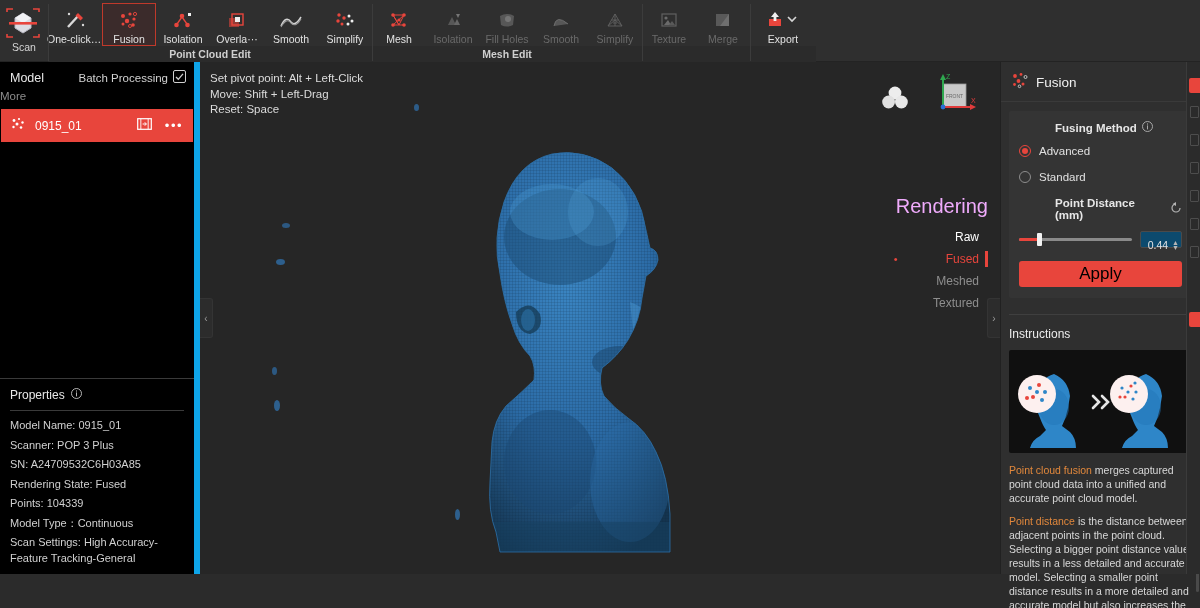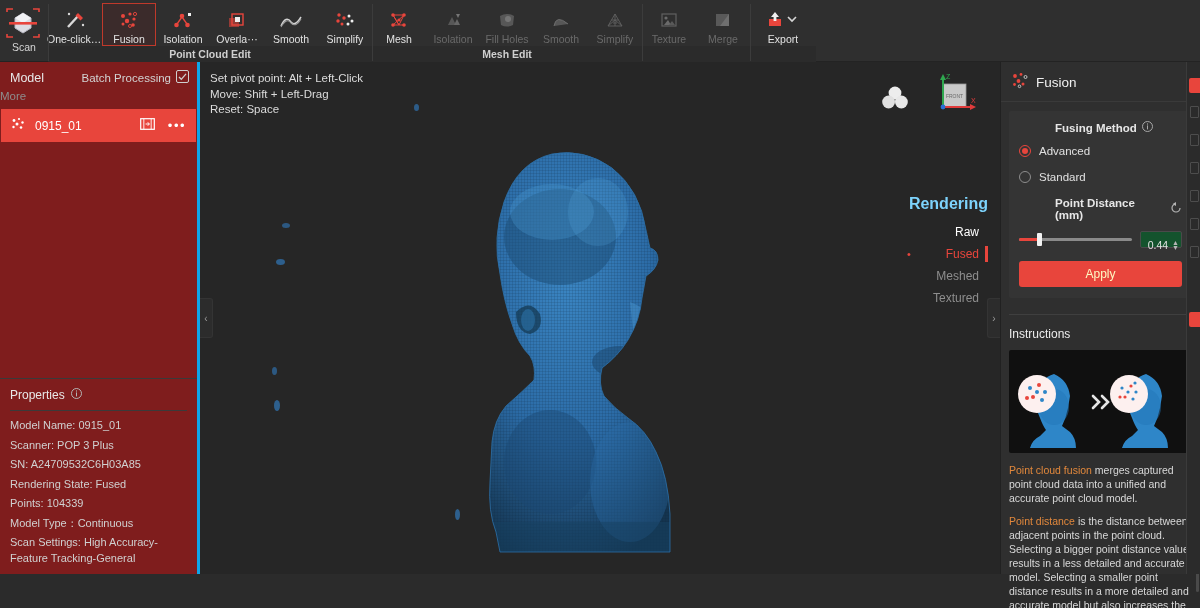--- a/index.html
+++ b/index.html
@@ -35,22 +35,22 @@
 
   
   .scan-btn { width:48px; display:flex; flex-direction:column; align-items:center; padding-top:4px;
               height:58px; justify-content:flex-start; }
   .scan-btn .lbl { font-size:10.5px; margin-top:2px; }
 
   
   .body { flex:1; display:flex; min-height:0; position:relative; }
 
   
-  .left { width:200px; min-width:200px; background:#7f1d1d; display:flex; flex-direction:column;
-          border-right:3px solid #0ea5e9; position:relative; }
+  .left { width:200px; min-width:200px; background:#000000; display:flex; flex-direction:column;
+          border-right:6px solid #0ea5e9; position:relative; }
   .left-head { display:flex; align-items:center; justify-content:space-between; padding:8px 8px 2px 10px; }
   .left-head .t { font-size:12.5px; color:#e8e8e8; }
   .bp { display:flex; align-items:center; gap:5px; font-size:11.5px; color:#d2d2d2; }
   .more { text-align:left; padding:3px 10px 7px 0; font-size:11.5px; color:#8d8d8d; }
   .model-row { height:33px; background:#e8453c; display:flex; align-items:center; padding:0 10px;
                gap:9px; margin:0 1px;justify-content:flex-end; }
   .model-row .nm { flex:1; color:#fff; font-size:12px; }
   .model-row .r-ico { display:flex; align-items:center; gap:13px; }
 
   .left-spacer { flex:1; }
@@ -58,21 +58,21 @@
   .props { border-top:1px solid #3a3a3a; padding:9px 10px 4px 10px; }
   .props-hd { display:flex; align-items:center; gap:6px; font-size:12px; color:#e8e8e8;
               padding-bottom:8px; border-bottom:1px solid #3a3a3a; margin-bottom:7px; }
   .prop { font-size:11px; color:#d0d0d0; line-height:15.5px; margin-bottom:4px; }
 
   
   .view { flex:1; position:relative; background:#262626; overflow:hidden; }
   .hint { position:absolute; left:10px; top:9px; font-size:11.5px; color:#dcdcdc; line-height:15.5px; }
   .gizmo-wrap { position:absolute; right:22px; top:10px; display:flex; align-items:center; gap:14px; }
   .render-menu { position:absolute; right:12px; top:133px; text-align:right; }
-  .render-menu .rm-title { font-size:16px; font-weight:bold; color:#7dd3fc; margin-bottom:8px; }
+  .render-menu .rm-title { font-size:20px; font-weight:normal; color:#f0abfc; margin-bottom:8px; }
   .rm-item { font-size:12px; color:#8e8e8e; height:22px; line-height:22px; padding-right:9px;
              position:relative; }
   .rm-item.act { color:#ffffff; }
   .rm-item.cur { color:#e8453c; }
   .rm-item.cur::after { content:""; position:absolute; right:0; top:3px; width:3px; height:16px;
                         background:#e8453c; }
   .rm-item.cur::before { content:"•"; position:absolute; left:-2px; top:0; color:#e8453c; font-size:11px; }
 
   .collapse { position:absolute; top:50%; transform:translateY(-50%); width:13px; height:40px;
               background:#2c2c2c; display:flex; align-items:center; justify-content:center;
@@ -96,26 +96,26 @@
                color:#e0e0e0; }
   .radio { width:12px; height:12px; border-radius:50%; border:1px solid #8d8d8d;
            display:flex; align-items:center; justify-content:center; }
   .radio.on { border-color:#e8453c; }
   .radio.on i { width:6px; height:6px; border-radius:50%; background:#e8453c; display:block; }
   .slider-row { display:flex; align-items:center; gap:8px; margin-top:10px; }
   .slider { flex:1; position:relative; height:14px; display:flex; align-items:center; }
   .track { width:100%; height:3px; background:#8a8a8a; border-radius:2px; position:relative; }
   .track .fill { position:absolute; left:0; top:0; height:3px; background:#e8453c; border-radius:2px; }
   .thumb { position:absolute; width:5px; height:13px; background:#f2f2f2; border-radius:1px; }
-  .spin { display:flex; align-items:center; background:#14532d; border:1px solid #4a4a4a;
+  .spin { display:flex; align-items:center; background:#0c4a6e; border:1px solid #4a4a4a;
           height:17px; border-radius:2px; padding:10px 2px 0 5px; gap:4px; }
   .spin .val { font-size:10.5px; color:#e4e4e4; min-width:22px; text-align:right; }
   .spin .arrows { display:flex; flex-direction:column; line-height:5px; color:#b6b6b6; font-size:7px; }
-  .apply { margin:13px 0 0 0; height:26px; background:#e8453c; border-radius:3px; color:#fef9c3;
-           display:flex; align-items:center; justify-content:center; font-size:12px; }
+  .apply { margin:13px 0 0 0; height:26px; background:#e8453c; border-radius:3px; color:#000000;
+           display:flex; align-items:center; justify-content:center; font-size:17px; }
 
   .instr { margin:16px 8px 0 8px; border-top:1px solid #3f3f3f; padding-top:12px; }
   .instr-t { font-size:12px; color:#ececec; margin-bottom:9px; }
   .instr-img { height:103px; background:#101010; border-radius:2px; position:relative; overflow:hidden;
                display:flex; align-items:center; justify-content:center; gap:6px; }
   .instr-txt { font-size:10.5px; line-height:14px; color:#d8d8d8; margin-top:10px; }
   .instr-txt p { margin-bottom:9px; }
   .hl { color:#e2883c; }
 
   

